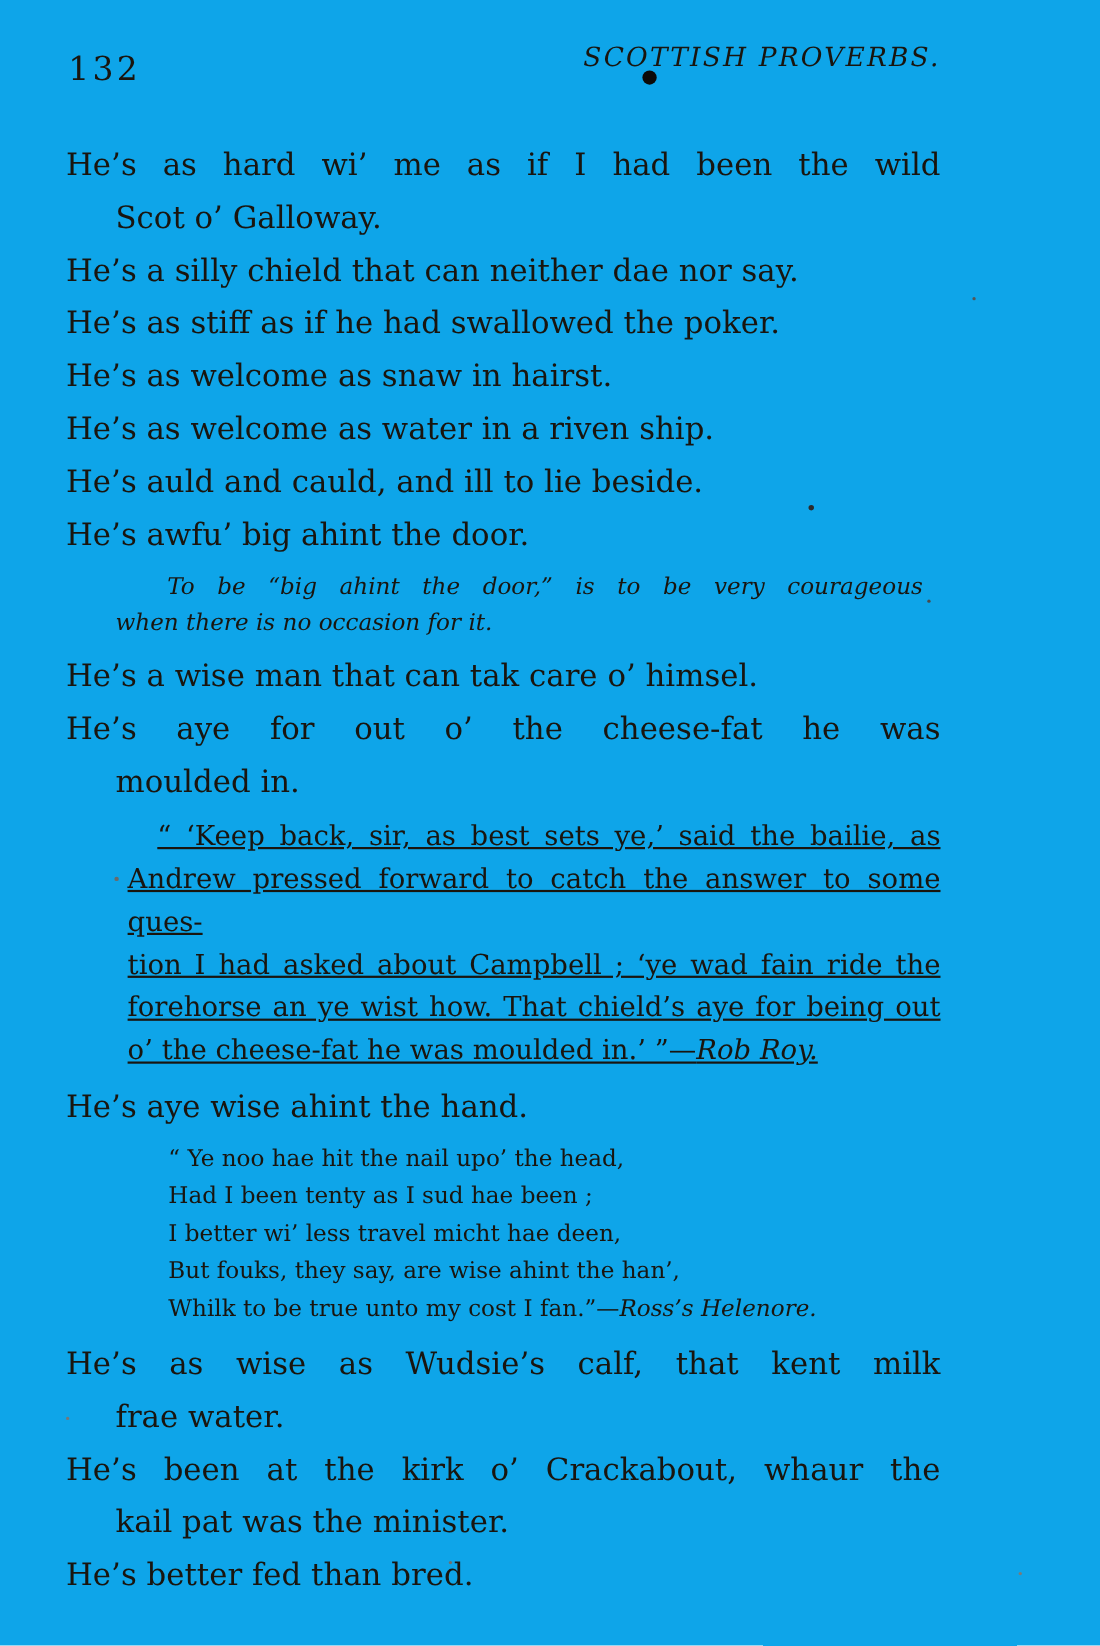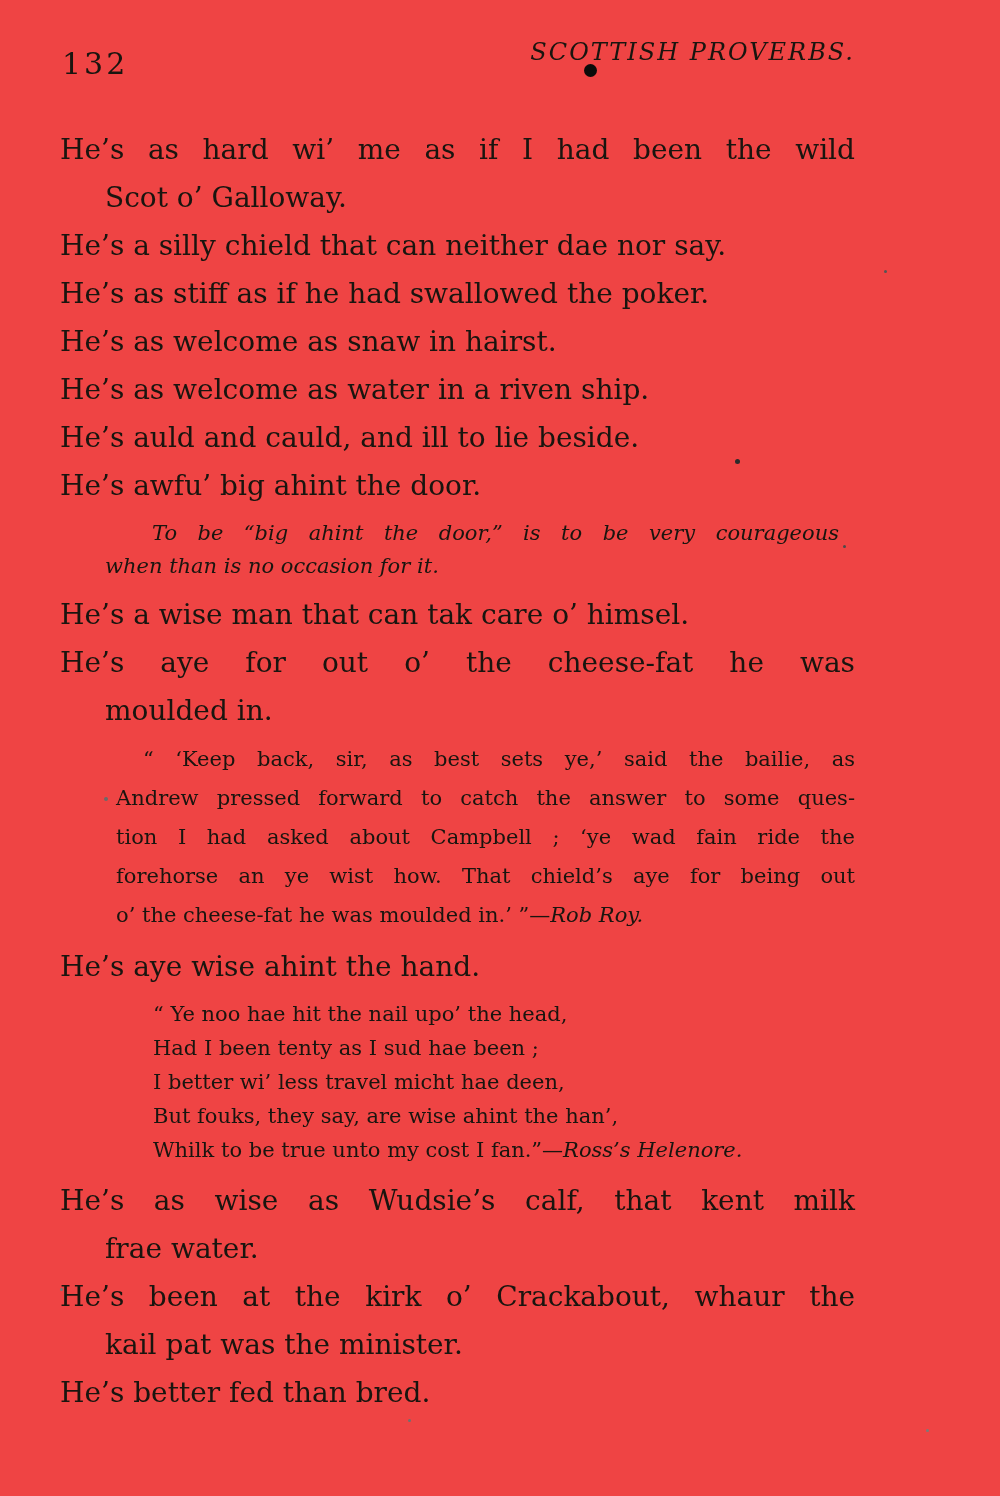--- a/index.html
+++ b/index.html
@@ -1,20 +1,20 @@
 <!DOCTYPE html>
 <html><head>
 <meta charset="utf-8">
 <style>
   html,body { margin:0; padding:0; background:#fcfcf9; }
   .page {
     position:relative;
     width:1000px; height:1496px;
     box-sizing:border-box;
-    background:#ef4444;
+    background:#0ea5e9;
     color:#19150f;
     font-family:"DejaVu Serif","Liberation Serif",serif;
     padding:38px 145px 0 60px;
     overflow:hidden;
   }
   
   .page-header { position:relative; height:50px; margin-bottom:38px; }
   .page-number {
     position:absolute; left:2px; top:8px;
     font-size:30px; letter-spacing:3px;
@@ -31,21 +31,21 @@
   }
   
   .proverb { font-size:28px; line-height:48px; margin:0; }
   .jline { display:block; text-align:justify; text-align-last:justify; }
   .pline { display:block; }
   .cont  { display:block; padding-left:45px; }
   
   .note  { font-size:21px; line-height:33px; margin:7px 16px 8px 45px;font-style:italic; }
   .note .first { text-indent:47px; }
   
-  .quote { font-size:21px; line-height:39px; margin:5px 0 8px 56px; }
+  .quote { font-size:25px; line-height:39px; margin:5px 0 8px 56px;text-decoration:underline; }
   .quote .first { text-indent:27px; }
   .quote .last  { display:block; }
   
   .verse { font-size:21px; line-height:34px; margin:6px 0 10px 93px; }
   .verse-line { display:block; white-space:nowrap; }
   .source { font-style:italic; }
   
   .artifact { position:absolute; border-radius:50%; }
   .a1 { left:735px; top:459px; width:5px; height:5px; background:#2b2b2b; }
   .a2 { left:884px; top:270px; width:3px; height:3px; background:#555; }
@@ -75,21 +75,21 @@
 
     <p class="proverb">He’s a silly chield that can neither dae nor say.</p>
     <p class="proverb">He’s as stiff as if he had swallowed the poker.</p>
     <p class="proverb">He’s as welcome as snaw in hairst.</p>
     <p class="proverb">He’s as welcome as water in a riven ship.</p>
     <p class="proverb">He’s auld and cauld, and ill to lie beside.</p>
     <p class="proverb">He’s awfu’ big ahint the door.</p>
 
     <p class="note">
       <span class="jline first">To be “big ahint the door,” is to be very courageous</span>
-      <span class="pline">when than is no occasion for it.</span>
+      <span class="pline">when there is no occasion for it.</span>
     </p>
 
     <p class="proverb">He’s a wise man that can tak care o’ himsel.</p>
 
     <p class="proverb">
       <span class="jline">He’s aye for out o’ the cheese-fat he was</span>
       <span class="cont">moulded in.</span>
     </p>
 
     <p class="quote">

